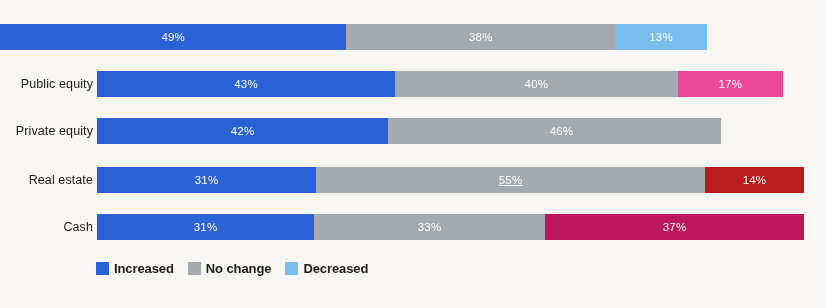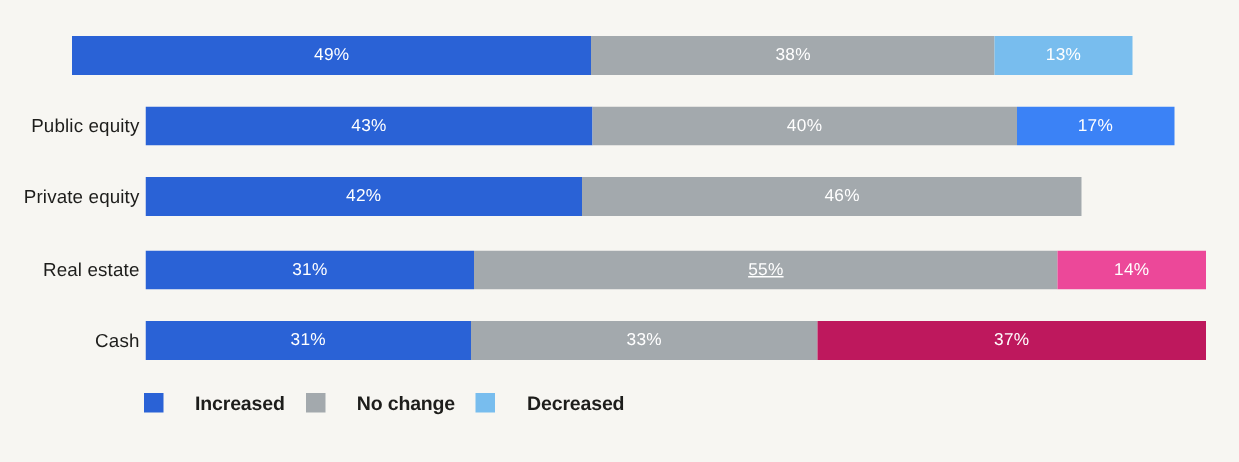--- a/index.html
+++ b/index.html
@@ -69,69 +69,69 @@
     top: 261px;
     display: flex;
     flex-direction: row;
     align-items: center;
     gap: 14px;
   }
   .legend-item {
     display: flex;
     flex-direction: row;
     align-items: center;
-    gap: 21px;
+    gap: 5px;
   }
   .legend-swatch {
     width: 13px;
     height: 13px;
     flex: 0 0 auto;
   }
   .legend-label {
     font-size: 13px;
     font-weight: bold;
     color: #1d1d1b;
     white-space: nowrap;
     letter-spacing: -0.1px;
   }
 </style>
 </head>
 <body>
 
 <div id="chart-root">
   <div id="plot-area">
       <div class="bar-row" style="top: 24px;">
-        <div class="bar-track" style="width: 797px; padding-left: 48px;">
+        <div class="bar-track" style="width: 797px;">
           <div class="seg seg-increased" style="background: rgb(42, 98, 214); width: 346.43px;">49%</div>
           <div class="seg seg-nochange" style="background: rgb(163, 169, 173); width: 268.66px;">38%</div>
           <div class="seg seg-decreased" style="background: rgb(120, 189, 238); width: 91.91px;">13%</div>
         </div>
       </div>
       <div class="bar-row" style="top: 71px;">
         <div class="row-label">Public equity</div>
         <div class="bar-track" style="width: 707px;">
           <div class="seg seg-increased" style="background: rgb(42, 98, 214); width: 298px;">43%</div>
           <div class="seg seg-nochange" style="background: rgb(163, 169, 173); width: 282.8px;">40%</div>
-          <div class="seg seg-decreased" style="background: #3b82f6; width: 105px;">17%</div>
+          <div class="seg seg-decreased" style="background: #ec4899; width: 105px;">17%</div>
         </div>
       </div>
       <div class="bar-row" style="top: 118px;">
         <div class="row-label">Private equity</div>
         <div class="bar-track" style="width: 707px;">
           <div class="seg seg-increased" style="background: rgb(42, 98, 214); width: 296.94px;">42%</div>
           <div class="seg seg-nochange" style="background: rgb(163, 169, 173); width: 325.22px; padding-left: 14px;">46%</div>
           <div class="seg seg-decreased" style="background: rgb(120, 189, 238); width: 84.84px; margin-top: 44px;">12%</div>
         </div>
       </div>
       <div class="bar-row" style="top: 167px;">
         <div class="row-label">Real estate</div>
         <div class="bar-track" style="width: 707px;">
           <div class="seg seg-increased" style="background: rgb(42, 98, 214); width: 219.17px;">31%</div>
           <div class="seg seg-nochange" style="background: rgb(163, 169, 173); width: 388.85px; text-decoration: underline;">55%</div>
-          <div class="seg seg-decreased" style="background: #ec4899; width: 98.98px;">14%</div>
+          <div class="seg seg-decreased" style="background: #b91c1c; width: 98.98px;">14%</div>
         </div>
       </div>
       <div class="bar-row" style="top: 214px;">
         <div class="row-label">Cash</div>
         <div class="bar-track" style="width: 707px;">
           <div class="seg seg-increased" style="background: rgb(42, 98, 214); width: 217px;">31%</div>
           <div class="seg seg-nochange" style="background: rgb(163, 169, 173); width: 231px;">33%</div>
           <div class="seg seg-decreased" style="background: #be185d; width: 259px;">37%</div>
         </div>
       </div>

